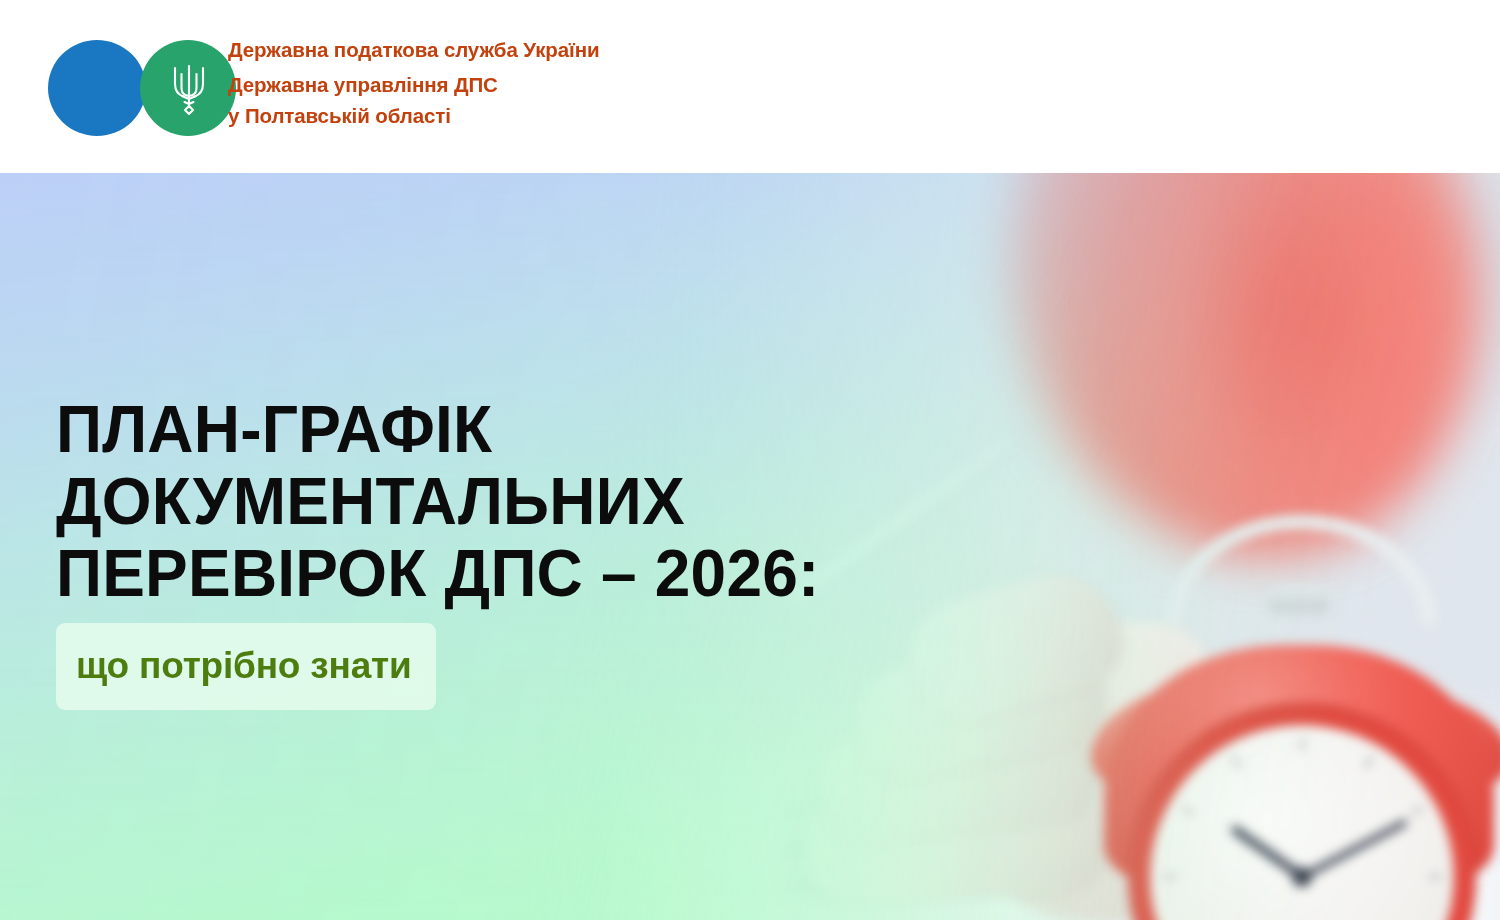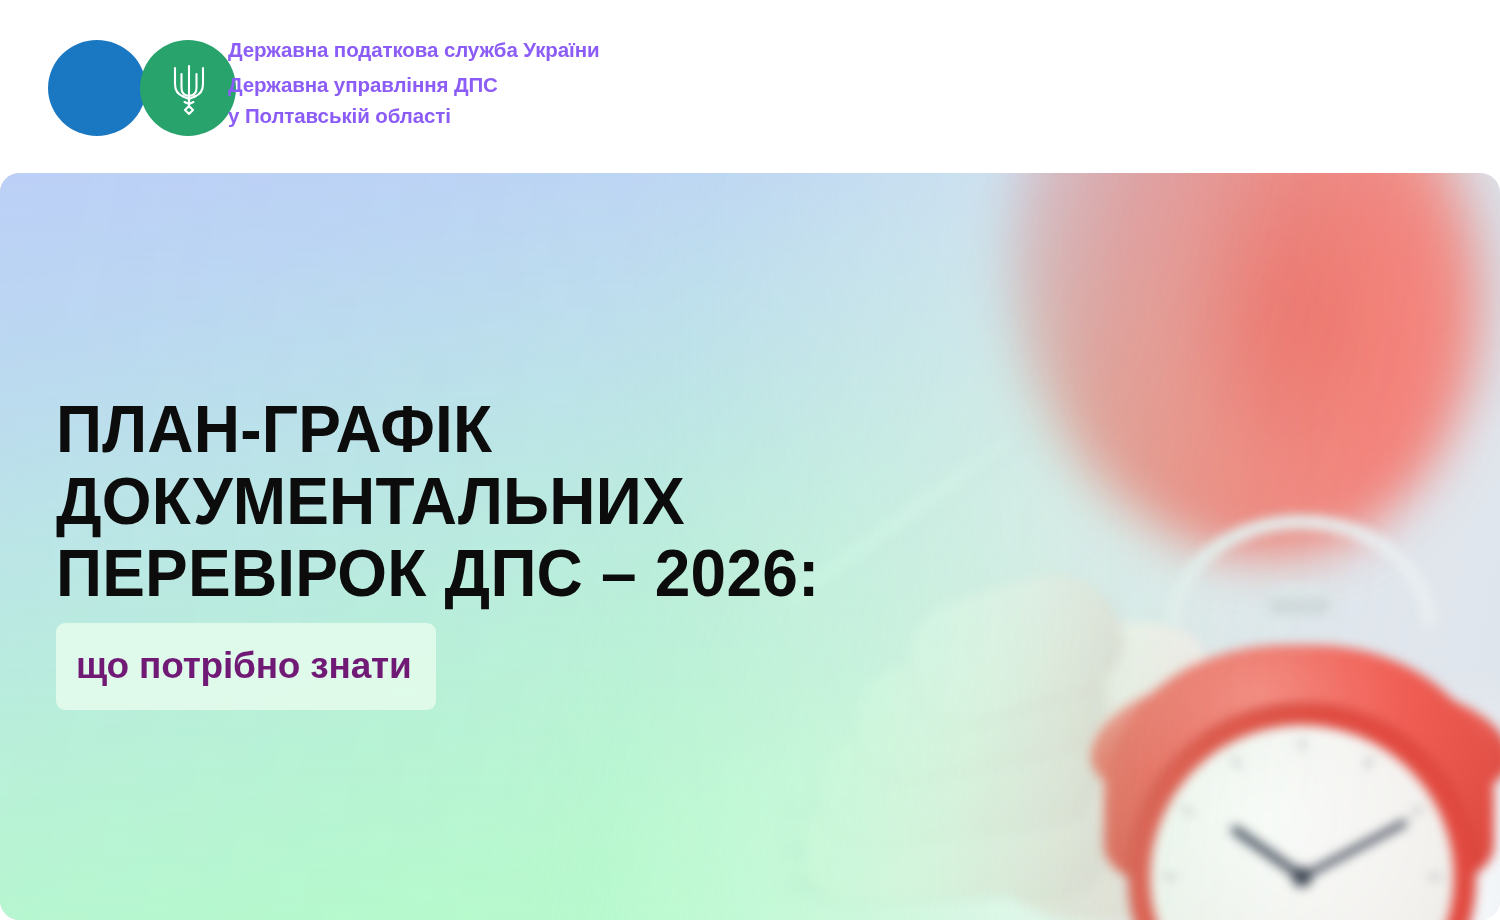--- a/index.html
+++ b/index.html
@@ -67,21 +67,21 @@
     top: 22px;
     width: 42px;
     height: 54px;
     z-index: 3;
   }
 
   .header-text {
     position: absolute;
     left: 228px;
     top: 40px;
-    color: #8b5cf6;
+    color: #c2410c;
   }
   .org-line-1 {
     font-size: 20.5px;
     font-weight: 700;
     letter-spacing: -0.1px;
     line-height: 1;
     margin: 0 0 14px 0;
     white-space: nowrap;
   }
   .org-line-2,
@@ -96,21 +96,20 @@
   .org-line-3 { margin-bottom: 12px; }
 
   
   .hero {
     position: absolute;
     left: 0;
     top: 173px;
     width: 1500px;
     height: 747px;
     overflow: hidden;
-    border-radius: 20px;
   }
 
   
   .photo {
     position: absolute;
     inset: 0;
     background:
       radial-gradient(ellipse 150px 120px at 1255px 122px, rgba(255,255,255,0.55) 0%, rgba(255,255,255,0) 70%),
       radial-gradient(ellipse 320px 260px at 1430px 80px, #d5dde6 0%, rgba(213,221,230,0) 72%),
       linear-gradient(100deg, #d8c6cb 0%, #e6d4d8 16%, #f0e3e4 32%, #edeef2 55%, #e3e8ee 75%, #dfe5ec 100%);
@@ -363,21 +362,21 @@
 
   .subtitle-box {
     margin-top: 14px;
     display: inline-block;
     background: rgba(233, 252, 238, 0.80);
     border-radius: 9px;
     padding: 19px 24px 21px 20px;
   }
   .subtitle {
     margin: 0;
-    color: #701a75;
+    color: #4d7c0f;
     font-size: 37px;
     line-height: 47px;
     font-weight: 700;
     letter-spacing: -0.2px;
     white-space: nowrap;
   }
   .subtitle .ln { display: block; }
 </style>
 </head>
 <body>

